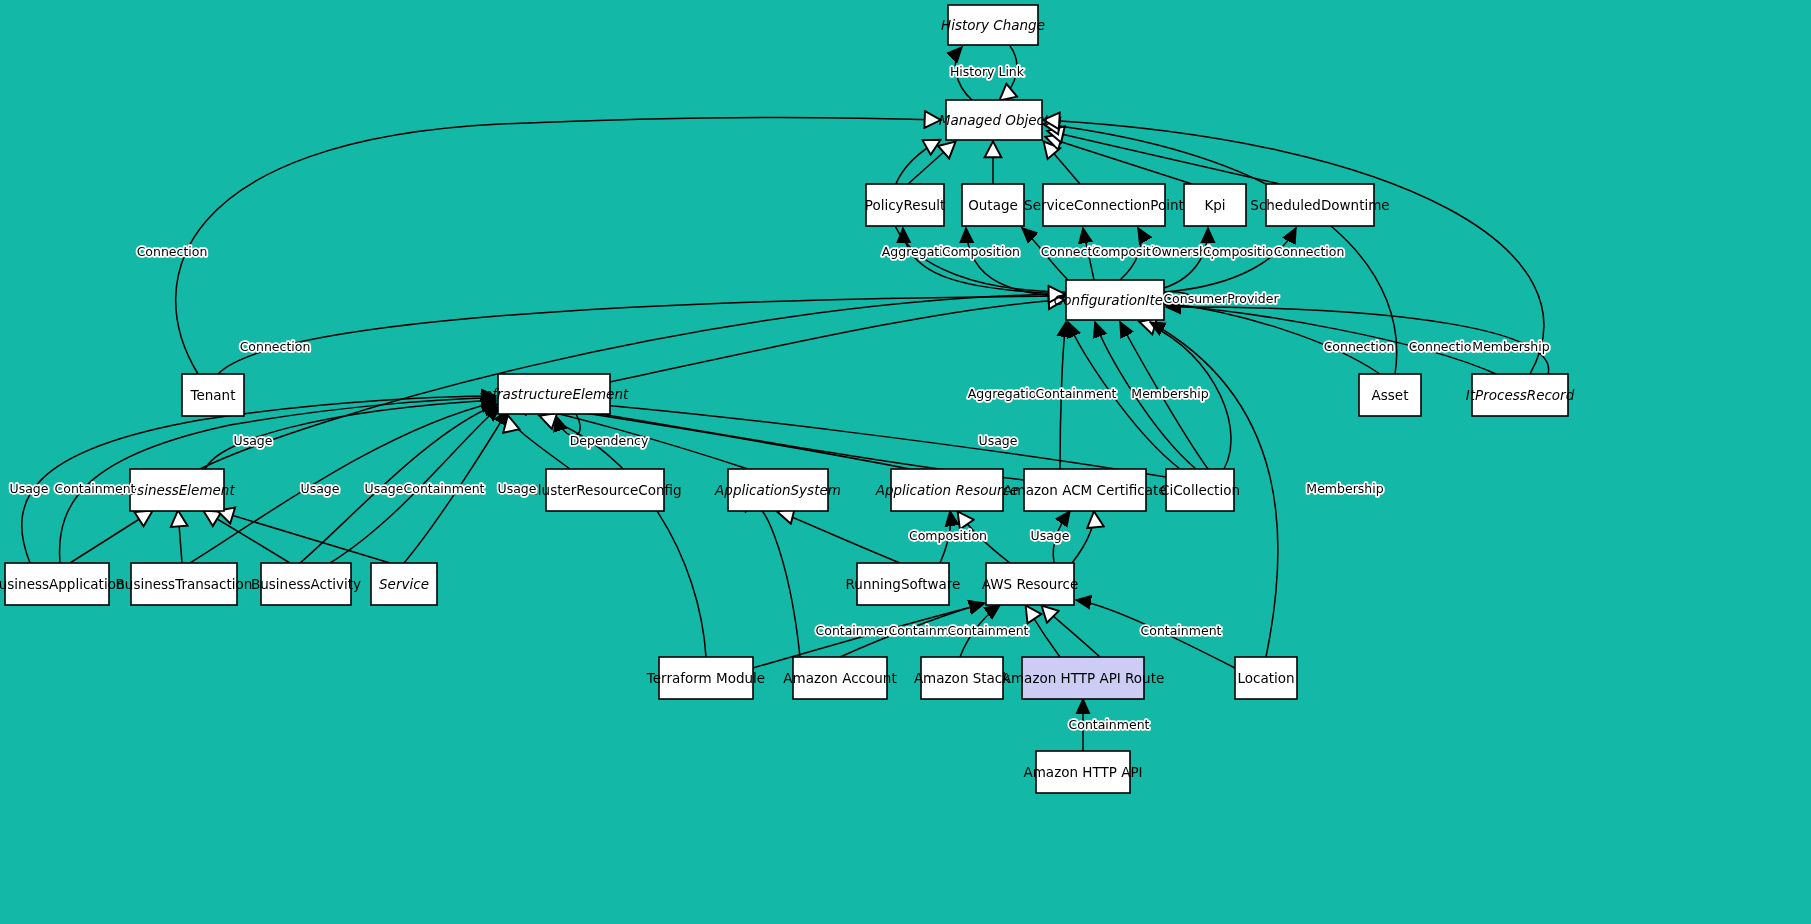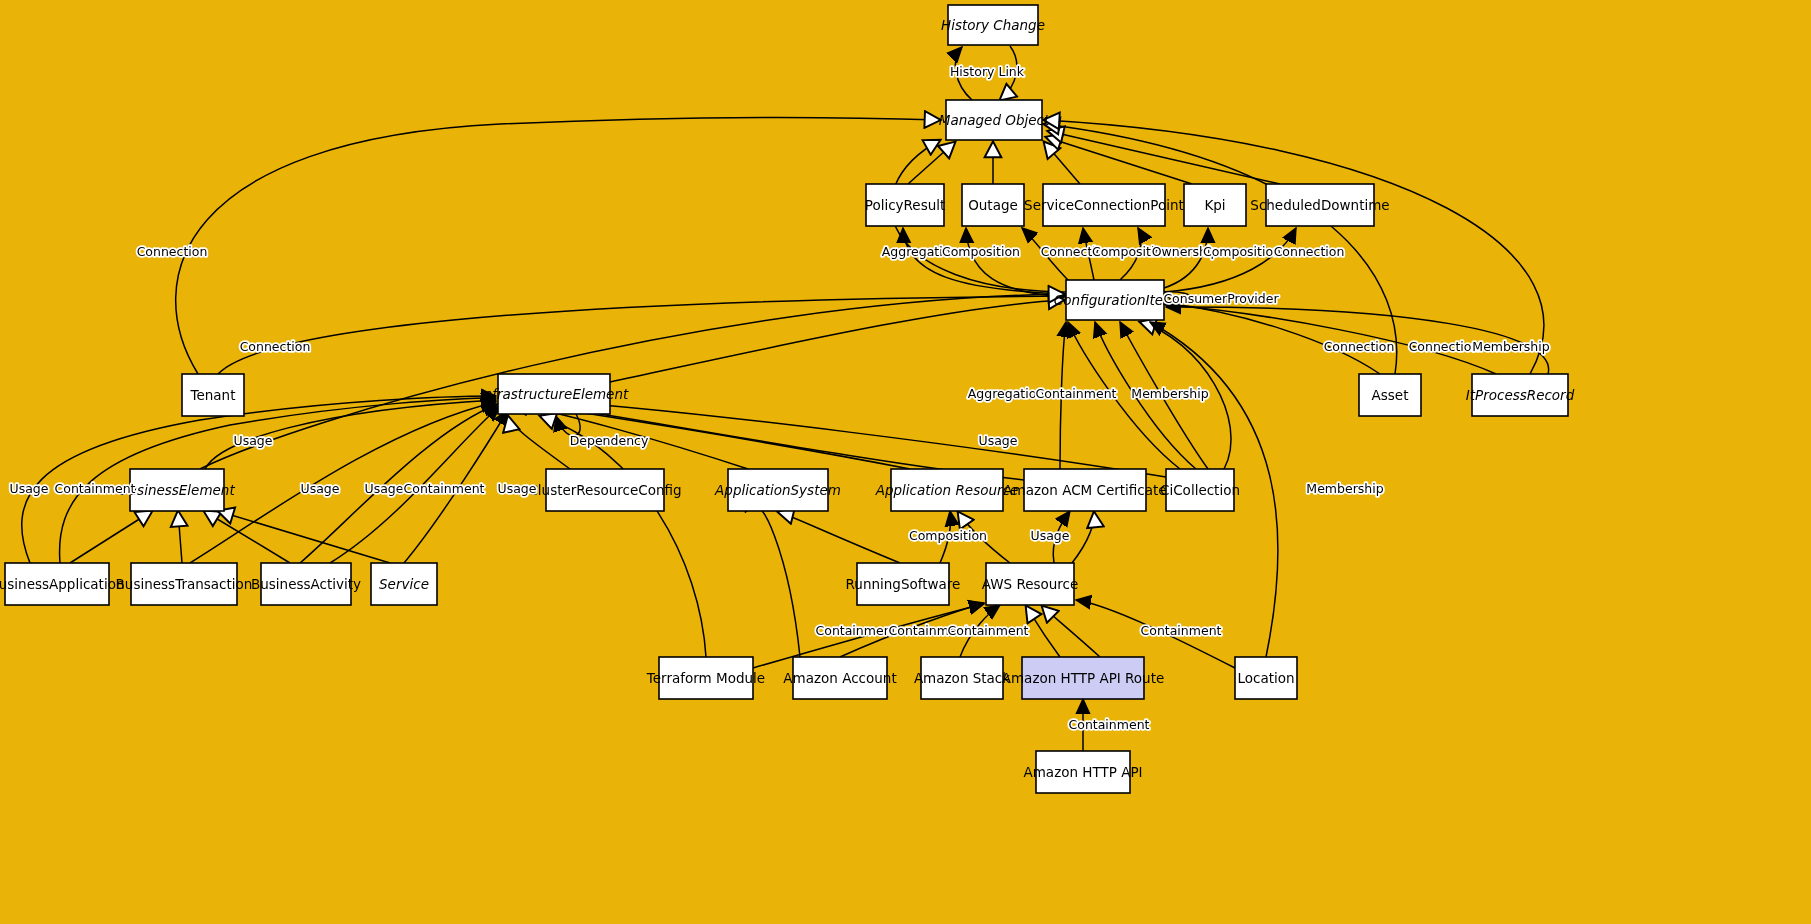--- a/index.html
+++ b/index.html
@@ -10,21 +10,21 @@
   body {
     font-family: "DejaVu Sans", sans-serif;
     width: 1811px;
     height: 924px;
     overflow: hidden;
   }
   #diagram-root {
     position: relative;
     width: 1811px;
     height: 924px;
-    background: #eab308;
+    background: #14b8a6;
   }
   svg#uml-canvas {
     display: block;
     width: 1811px;
     height: 924px;
   }
   .node-box {
     fill: #ffffff;
     stroke: #000000;
     stroke-width: 1.6;

